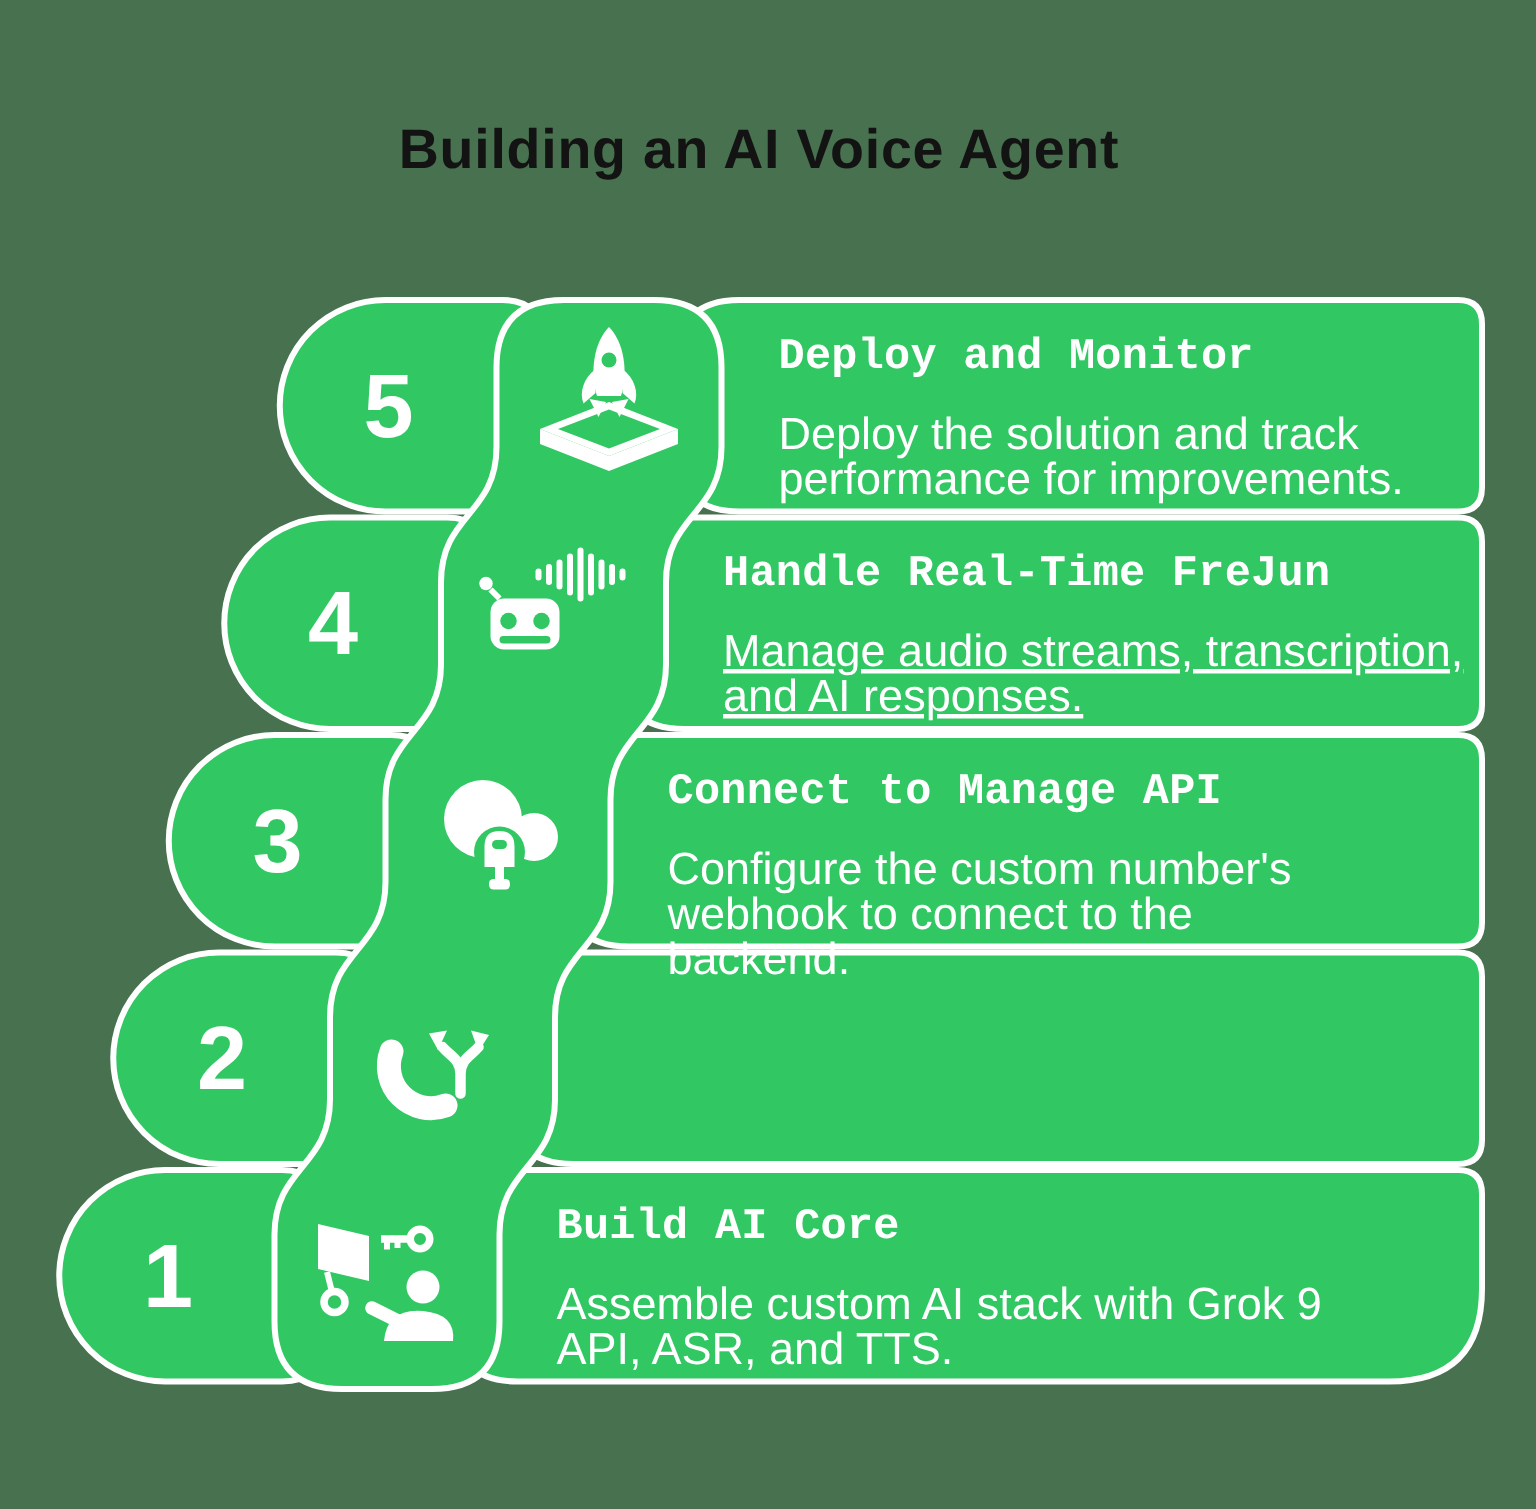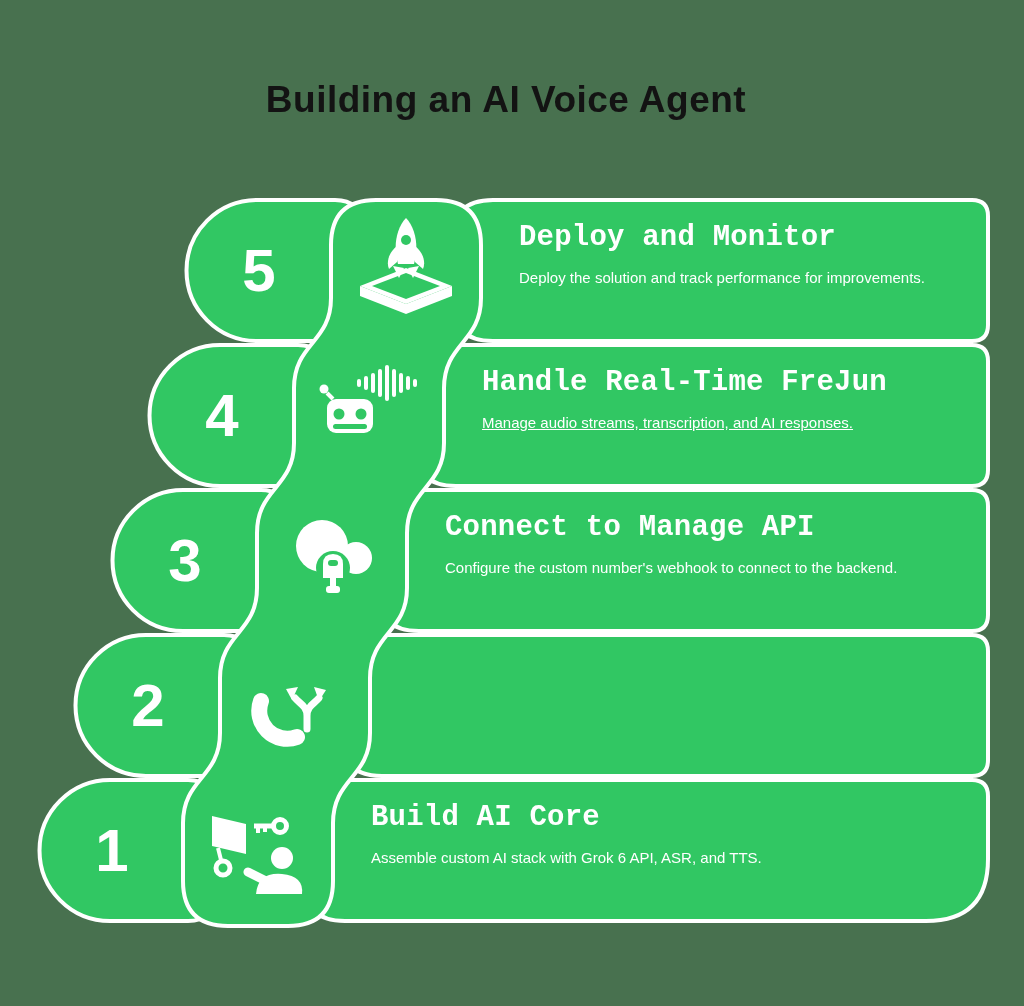--- a/index.html
+++ b/index.html
@@ -28,21 +28,21 @@
     text-align:center;font-size:37px;font-weight:700;
     color:var(--title_text);letter-spacing:.5px;
   }
   .num{
     position:absolute;width:144px;height:141px;line-height:141px;
     text-align:center;color:var(--body_text);
     font-size:60px;font-weight:700;
   }
   .ptext{position:absolute;color:var(--body_text);}
   .ptext h2{margin:0;font-size:29px;line-height:34px;font-weight:700;letter-spacing:.2px;font-family:Liberation Mono, monospace;}
-  .ptext p{margin:8px 0 0 0;font-size:15px;line-height:30px;font-weight:400;}
+  .ptext p{margin:20px 0 0 0;font-size:30px;line-height:30px;font-weight:400;}
 </style>
 </head>
 <body>
 
 <div class="stage">
 
   <svg class="shapes" width="1024" height="1006" viewBox="0 0 1024 1006">
 
     <path class="shape" d="M 493,200 H 972 Q 988,200 988,216 V 325 Q 988,341 972,341 H 493 Q 451,341 451,299 V 242 Q 451,200 493,200 Z"></path>
     <path class="shape" d="M 456,345 H 972 Q 988,345 988,361 V 470 Q 988,486 972,486 H 456 Q 414,486 414,444 V 387 Q 414,345 456,345 Z"></path>
@@ -139,16 +139,16 @@
   <div class="ptext" style="left:482px;top:366px;">
     <h2>Handle Real-Time FreJun</h2>
     <p style="width:500px;text-decoration:underline;">Manage audio streams, transcription, and AI responses.</p>
   </div>
   <div class="ptext" style="left:445px;top:511px;">
     <h2>Connect to Manage API</h2>
     <p style="width:470px;">Configure the custom number's webhook to connect to the backend.</p>
   </div>
   <div class="ptext" style="left:371px;top:801px;">
     <h2>Build AI Core</h2>
-    <p style="width:545px;">Assemble custom AI stack with Grok 6 API, ASR, and TTS.</p>
+    <p style="width:545px;">Assemble custom AI stack with Grok 9 API, ASR, and TTS.</p>
   </div>
 
 </div>
 
 </body></html>

